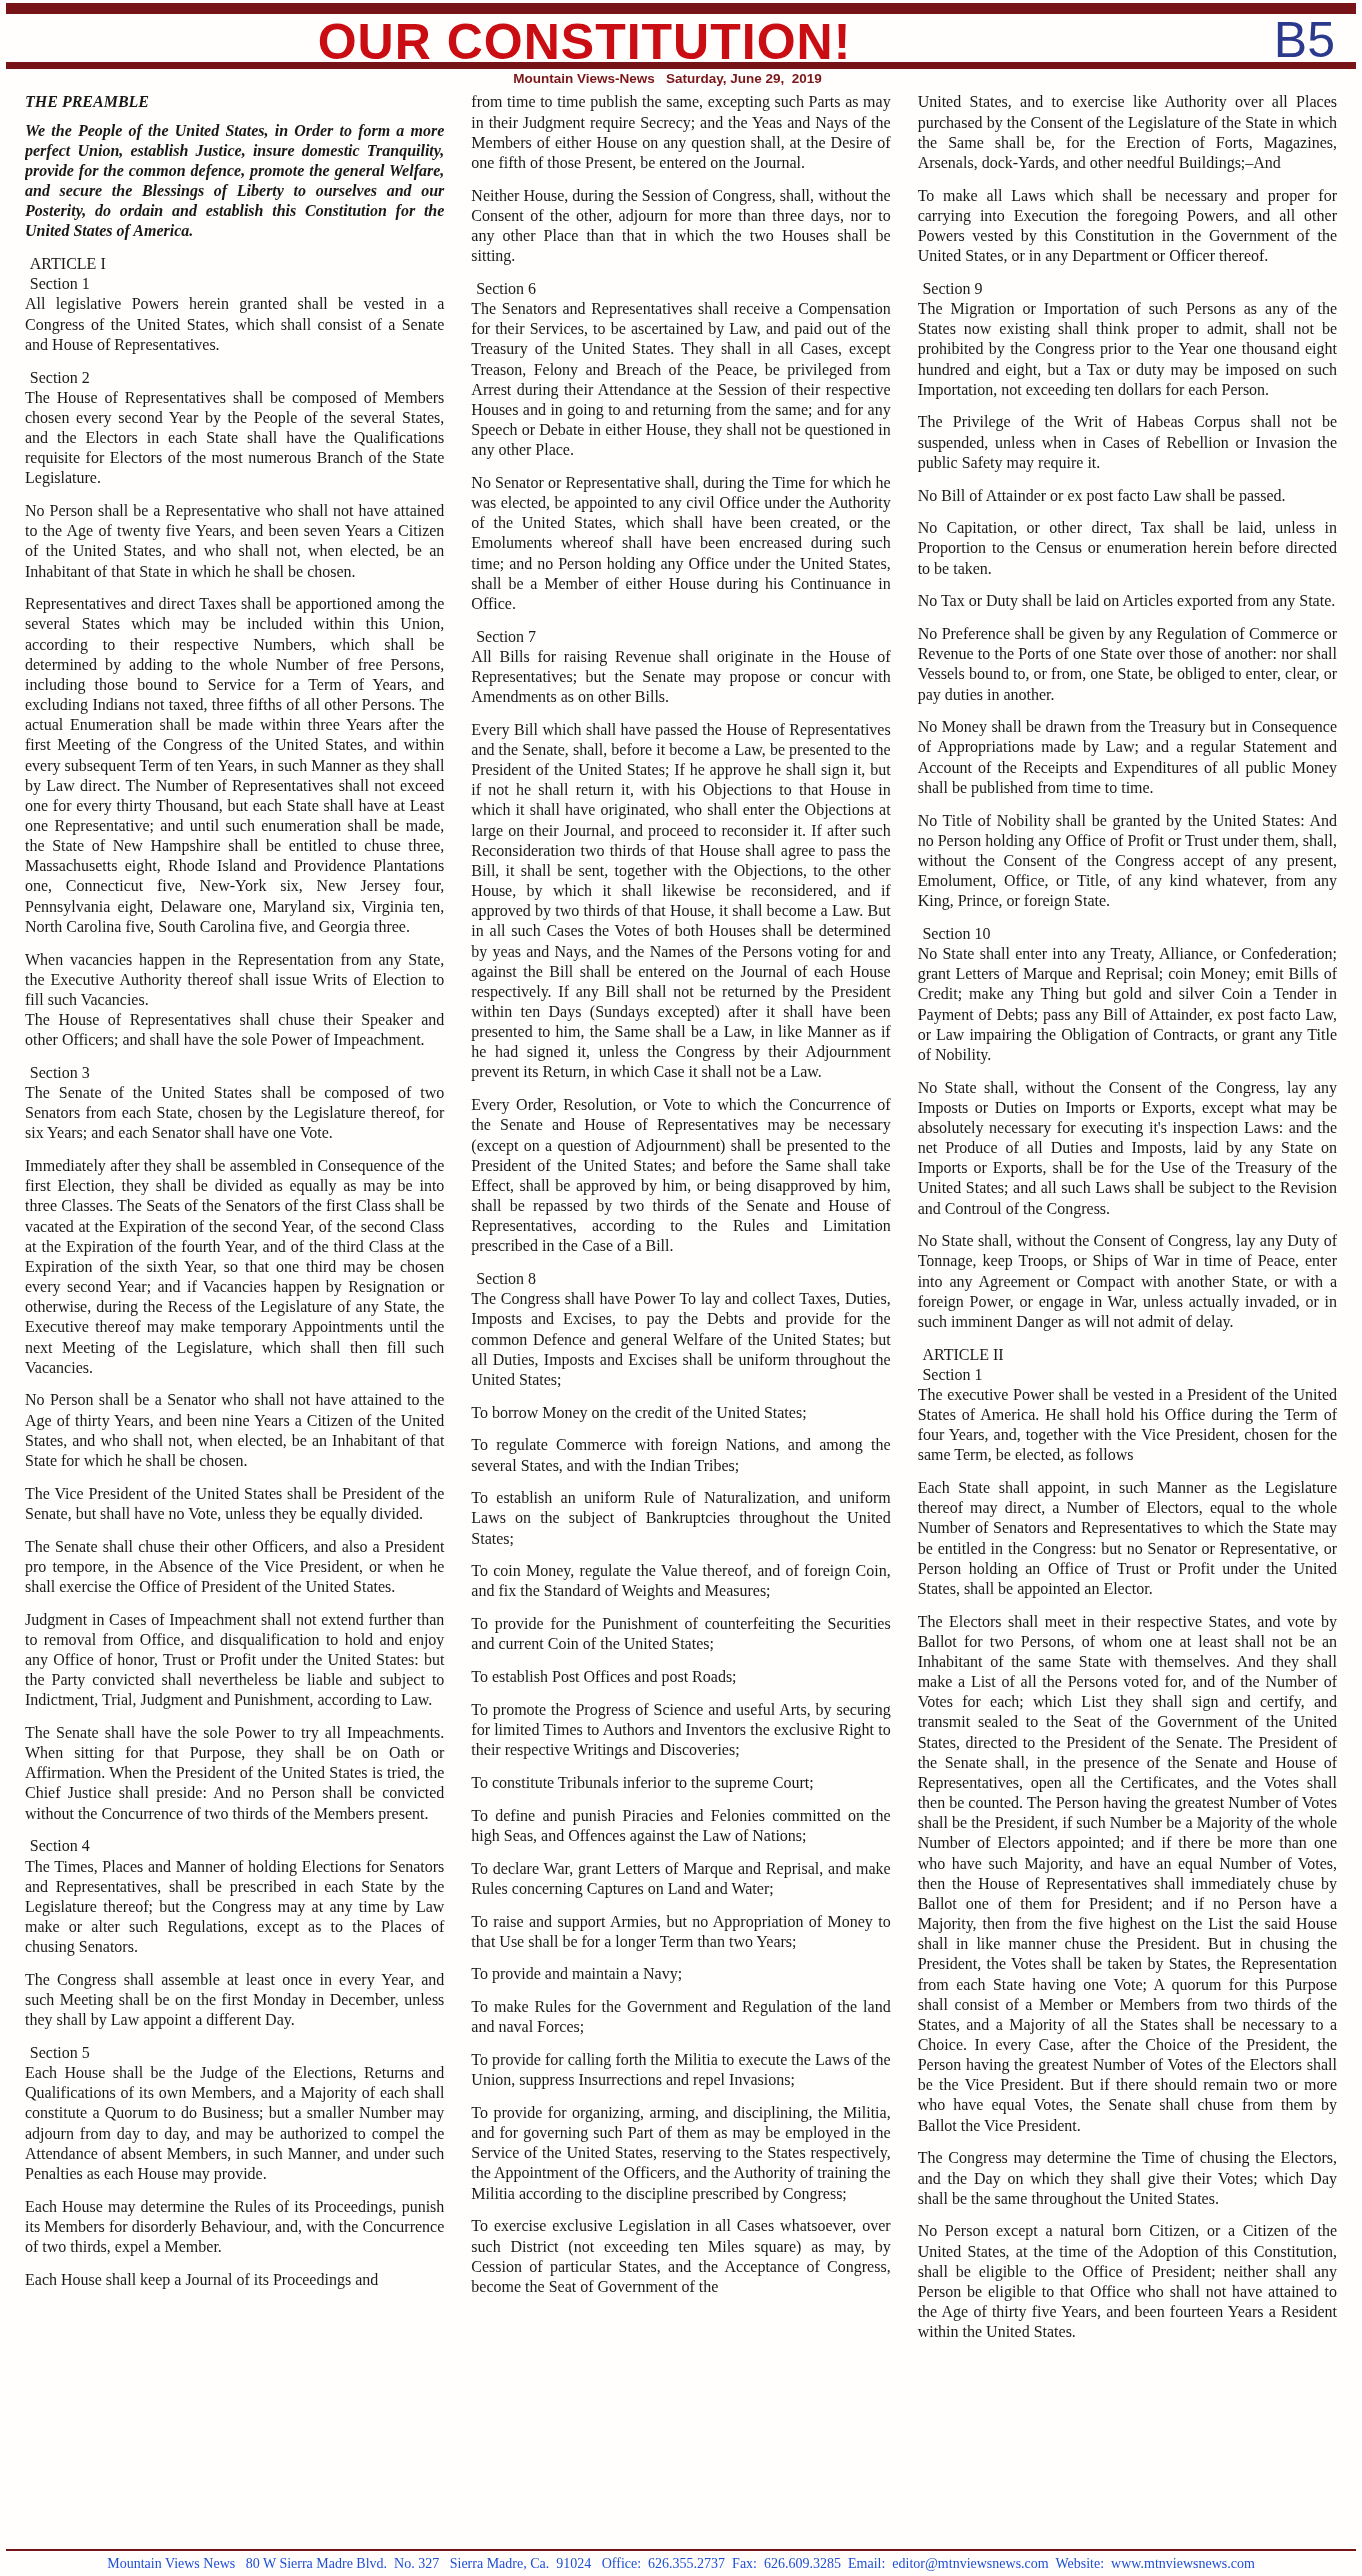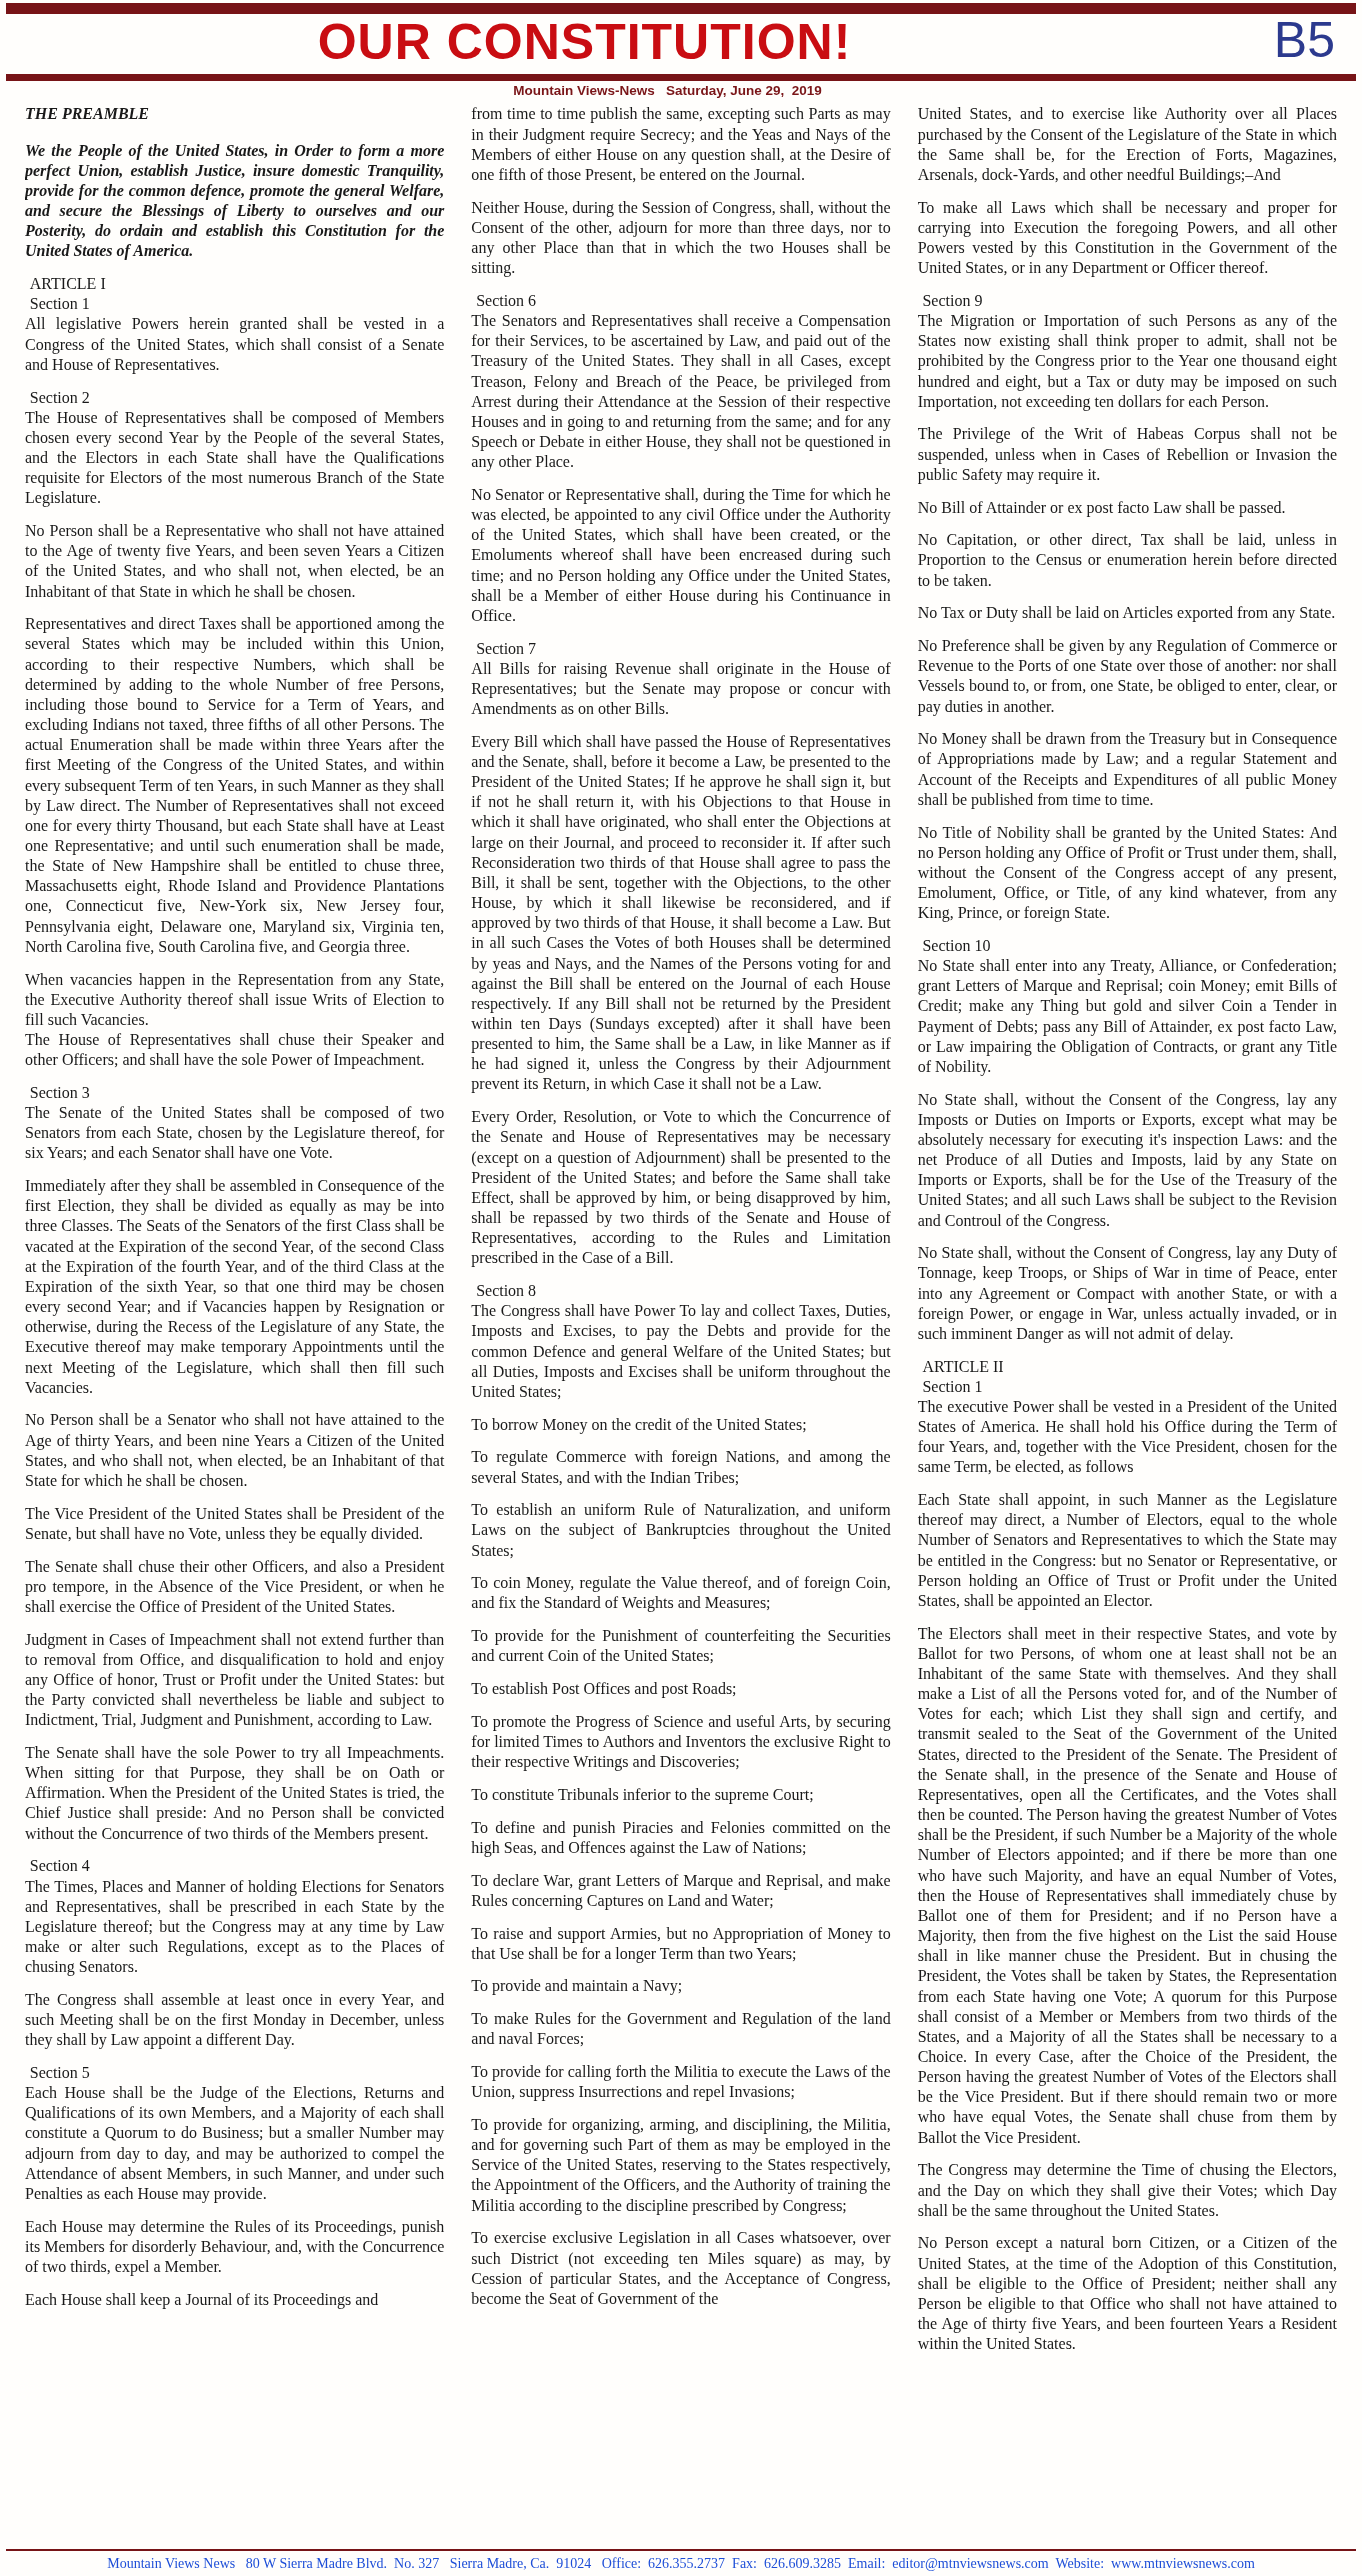--- a/index.html
+++ b/index.html
@@ -11,21 +11,21 @@
   }
   .page {
     position: relative;
     width: 1362px; height: 2576px;
     background: #fffefc;
     overflow: hidden;
   }
   .rule { background: #771417; }
   .rule-top  { height: 11.6px; margin: 2.9px 5.8px 0 5.8px; }
   .rule-mid  { height: 6.8px;  margin: 0 5.8px; }
-  .masthead { position: relative; height: 60px; }
+  .masthead { position: relative; height: 48px; }
   .masthead-title {
     position: absolute; left: 0; right: 193px; top: 0;
     line-height: 56px; text-align: center;
     font-family: "Liberation Sans", sans-serif;
     font-weight: bold; font-size: 50px; letter-spacing: 1px;
     color: #c90d12;
   }
   .page-number {
     position: absolute; right: 27px; top: -3.9px;
     font-family: Liberation Sans, sans-serif;
@@ -43,21 +43,21 @@
     height: 2418px; overflow: hidden;
   }
   .col {
     flex: 1 1 0; min-width: 0;
     font-size: 16px; line-height: 1.26;
     text-align: justify;
   }
   .para, .head { margin-top: 12.6px; }
   .head { padding-left: 4.8px; }
   .head + .head, .head + .para, .tight { margin-top: 0 !important; }
-  .headi, .preamble { margin-top: 16px; font-weight: bold; font-style: italic; }
+  .headi, .preamble { margin-top: 8px; font-weight: bold; font-style: italic; }
   .col > :first-child { margin-top: 0; }
   .footer {
     position: absolute; left: 5.8px; right: 5.8px; bottom: 3.9px;
     border-top: 2.9px solid #771417;
     padding-top: 4.8px; text-align: center;
     font-size: 14px; color: #1d4ed8; white-space: pre;
   }
 </style>
 </head>
 <body>

